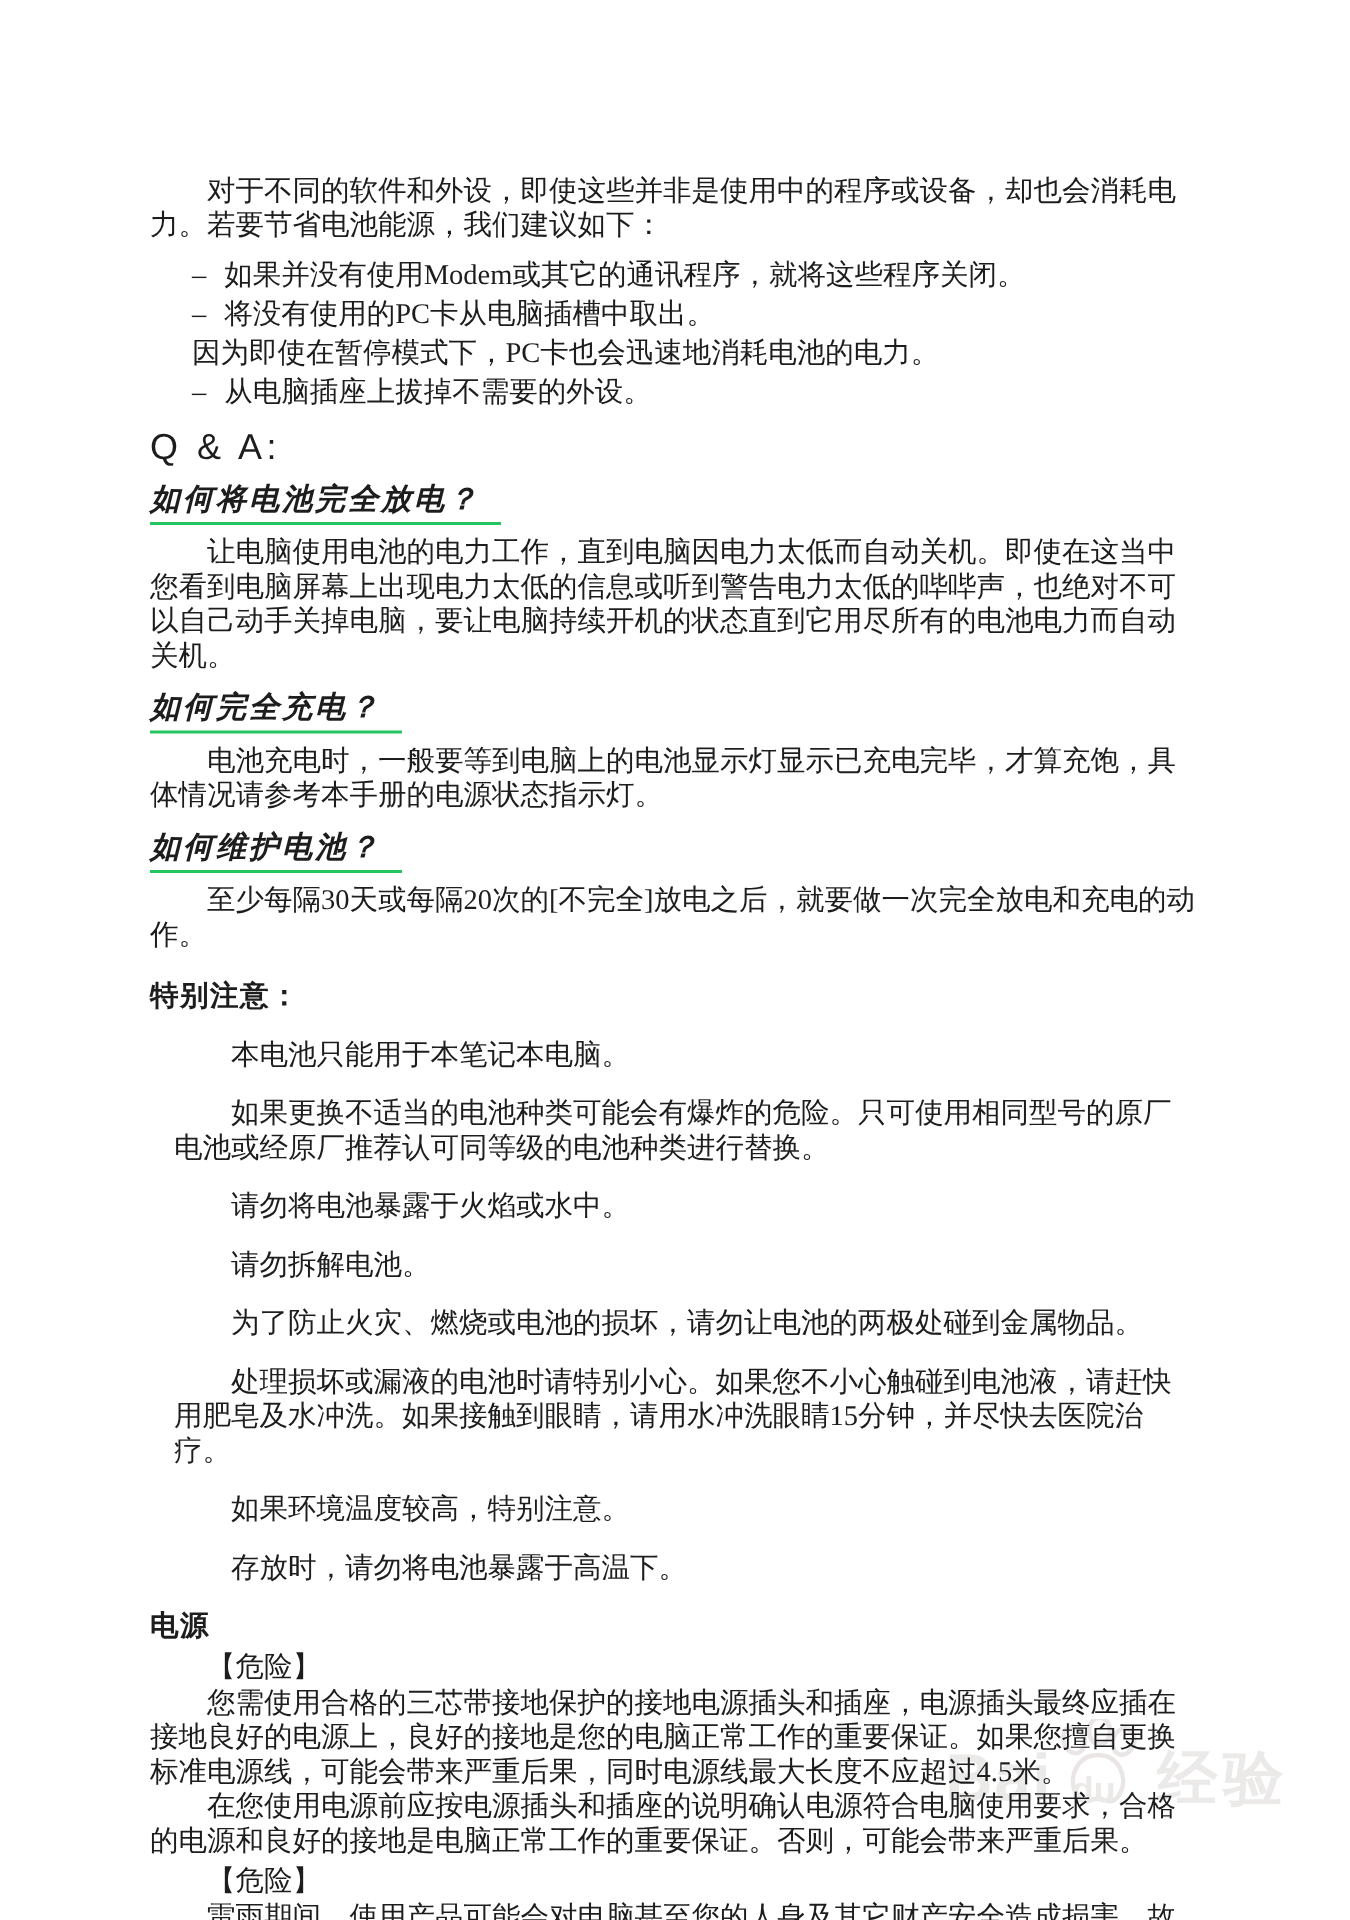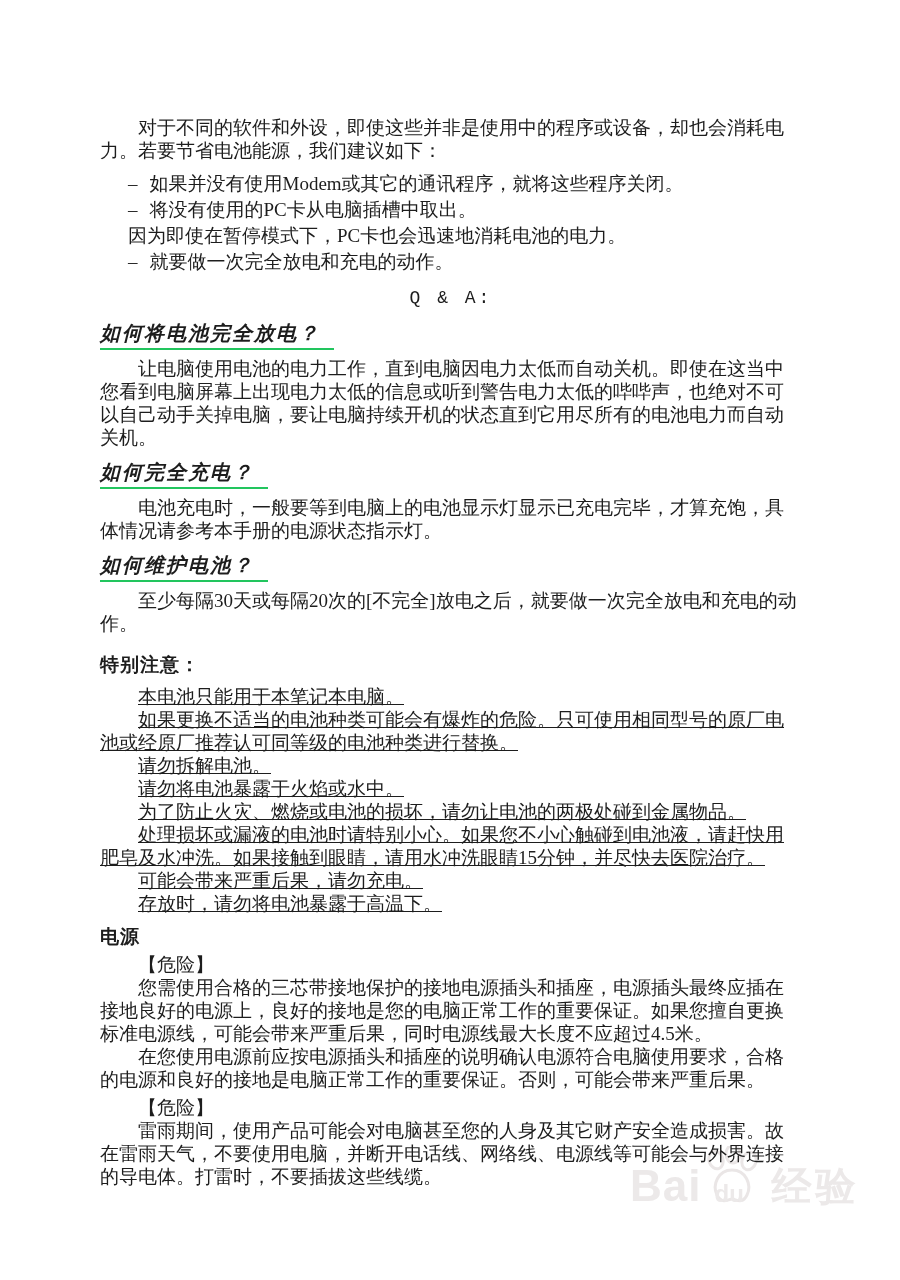--- a/index.html
+++ b/index.html
@@ -22,49 +22,48 @@
   p { margin: 0; }
   .indent { text-indent: 2em; }
   .intro { margin-bottom: 10px; }
   .tips { padding-left: 28px; margin-bottom: 0; }
   .tip { margin: 3px 0; }
   .tip .marker { margin-right: 12px; }
   .tip-note { margin: 3px 0; }
   .qa-label {
     margin: 14px 0 4px;
     letter-spacing: 3px;
-    font-family: Liberation Mono, monospace;
-    font-size: 18px;
-    text-align: center;
+    font-family: Liberation Sans, sans-serif;
+    font-size: 24px;
   }
   .q-heading {
     margin: 12px 0 7px;
     font-style: italic;
     font-weight: bold;
     font-size: 20px;
   }
   .q-heading .q-text {
     display: inline-block;
     border-bottom: 2px solid #22c55e;
     padding: 0 14px 3px 0;
     letter-spacing: 2px;
   }
   .answer { margin: 0; }
   .notice-heading {
     font-weight: bold;
     margin: 18px 0 9px;
     letter-spacing: 1px;
   }
-  .notice-body p { margin: 0; text-decoration: underline; }
+  .notice-body p { margin: 16px; }
   .power-heading {
     font-weight: bold;
     margin: 10px 0 3px;
     letter-spacing: 1px;
   }
-  .danger-label { text-indent: 2em; margin: 5px 0 0; }
+  .danger-label { text-indent: 2em; margin: 5px 0 0; font-family: Liberation Mono, monospace; }
   .danger-par { margin: 0; }
 
   
   .watermark {
     position: absolute;
     left: 630px; top: 1146px;
     width: 266px;
     z-index: 0;
     font-family: "Liberation Sans", "DejaVu Sans", sans-serif;
     color: #ece9e9;
@@ -114,21 +113,21 @@
 <body>
 
 <div class="doc">
 
   <p class="indent intro">对于不同的软件和外设，即使这些并非是使用中的程序或设备，却也会消耗电力。若要节省电池能源，我们建议如下：</p>
 
   <div class="tips">
     <p class="tip"><span class="marker">–</span><span>如果并没有使用Modem或其它的通讯程序，就将这些程序关闭。</span></p>
     <p class="tip"><span class="marker">–</span><span>将没有使用的PC卡从电脑插槽中取出。</span></p>
     <p class="tip-note">因为即使在暂停模式下，PC卡也会迅速地消耗电池的电力。</p>
-    <p class="tip"><span class="marker">–</span><span>就要做一次完全放电和充电的动作。</span></p>
+    <p class="tip"><span class="marker">–</span><span>从电脑插座上拔掉不需要的外设。</span></p>
   </div>
 
   <p class="qa-label">Q &amp; A:</p>
 
   <div>
     <p class="q-heading"><span class="q-text">如何将电池完全放电？</span></p>
     <p class="indent answer">让电脑使用电池的电力工作，直到电脑因电力太低而自动关机。即使在这当中您看到电脑屏幕上出现电力太低的信息或听到警告电力太低的哔哔声，也绝对不可以自己动手关掉电脑，要让电脑持续开机的状态直到它用尽所有的电池电力而自动关机。</p>
   </div>
 
   <div>
@@ -139,25 +138,25 @@
   <div>
     <p class="q-heading"><span class="q-text">如何维护电池？</span></p>
     <p class="indent answer">至少每隔30天或每隔20次的[不完全]放电之后，就要做一次完全放电和充电的动作。</p>
   </div>
 
   <p class="notice-heading">特别注意：</p>
 
   <div class="notice-body">
     <p class="indent">本电池只能用于本笔记本电脑。</p>
     <p class="indent">如果更换不适当的电池种类可能会有爆炸的危险。只可使用相同型号的原厂电池或经原厂推荐认可同等级的电池种类进行替换。</p>
+    <p class="indent">请勿将电池暴露于火焰或水中。</p>
     <p class="indent">请勿拆解电池。</p>
-    <p class="indent">请勿将电池暴露于火焰或水中。</p>
     <p class="indent">为了防止火灾、燃烧或电池的损坏，请勿让电池的两极处碰到金属物品。</p>
     <p class="indent">处理损坏或漏液的电池时请特别小心。如果您不小心触碰到电池液，请赶快用肥皂及水冲洗。如果接触到眼睛，请用水冲洗眼睛15分钟，并尽快去医院治疗。</p>
-    <p class="indent">可能会带来严重后果，请勿充电。</p>
+    <p class="indent">如果环境温度较高，特别注意。</p>
     <p class="indent">存放时，请勿将电池暴露于高温下。</p>
   </div>
 
   <p class="power-heading">电源</p>
 
   <div>
     <p class="danger-label">【危险】</p>
     <p class="indent danger-par">您需使用合格的三芯带接地保护的接地电源插头和插座，电源插头最终应插在接地良好的电源上，良好的接地是您的电脑正常工作的重要保证。如果您擅自更换标准电源线，可能会带来严重后果，同时电源线最大长度不应超过4.5米。</p>
     <p class="indent danger-par">在您使用电源前应按电源插头和插座的说明确认电源符合电脑使用要求，合格的电源和良好的接地是电脑正常工作的重要保证。否则，可能会带来严重后果。</p>
   </div>

